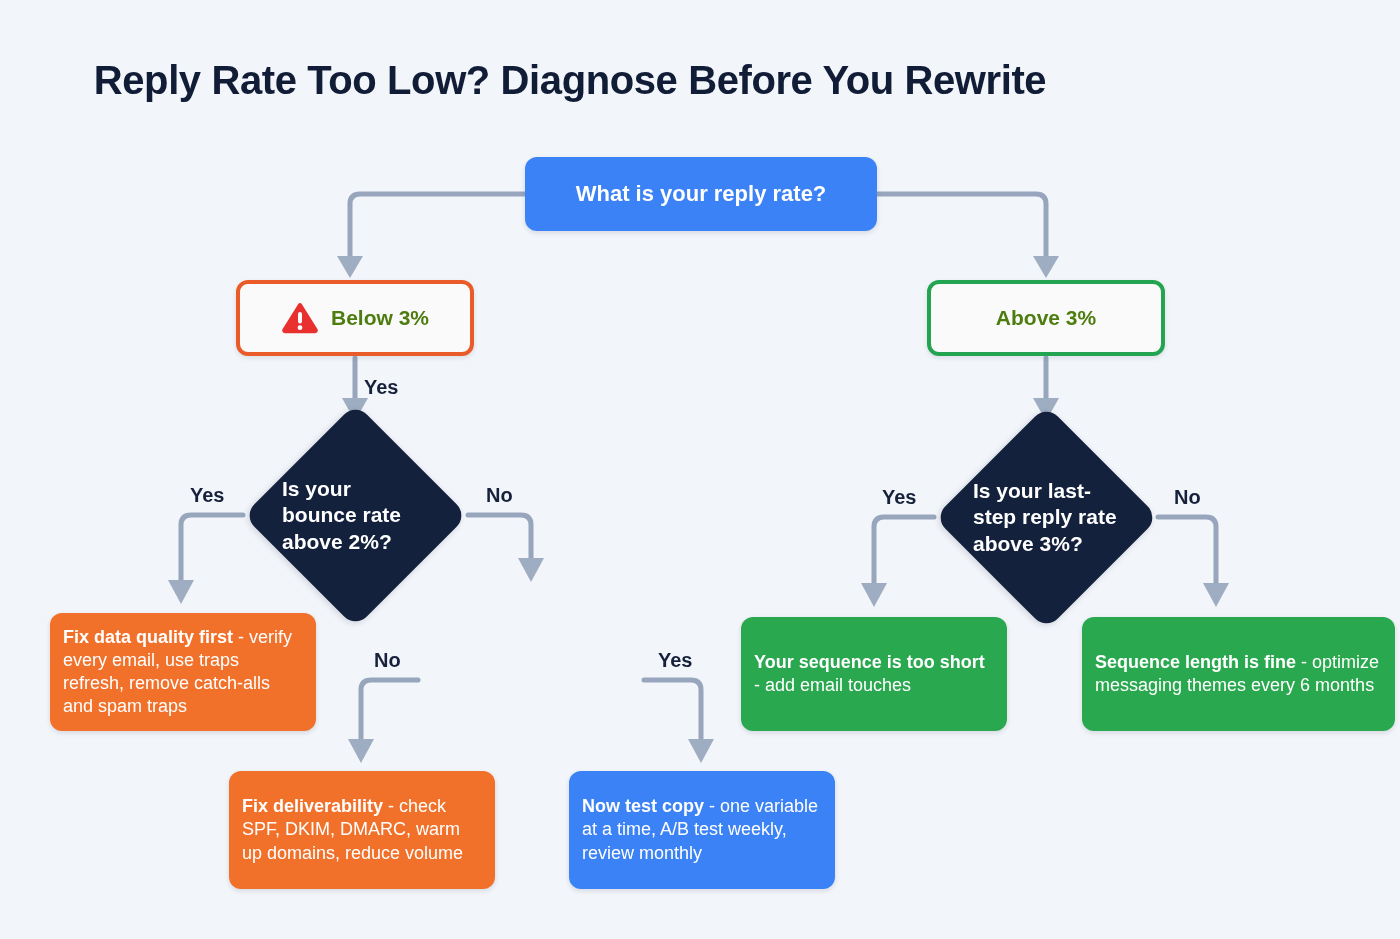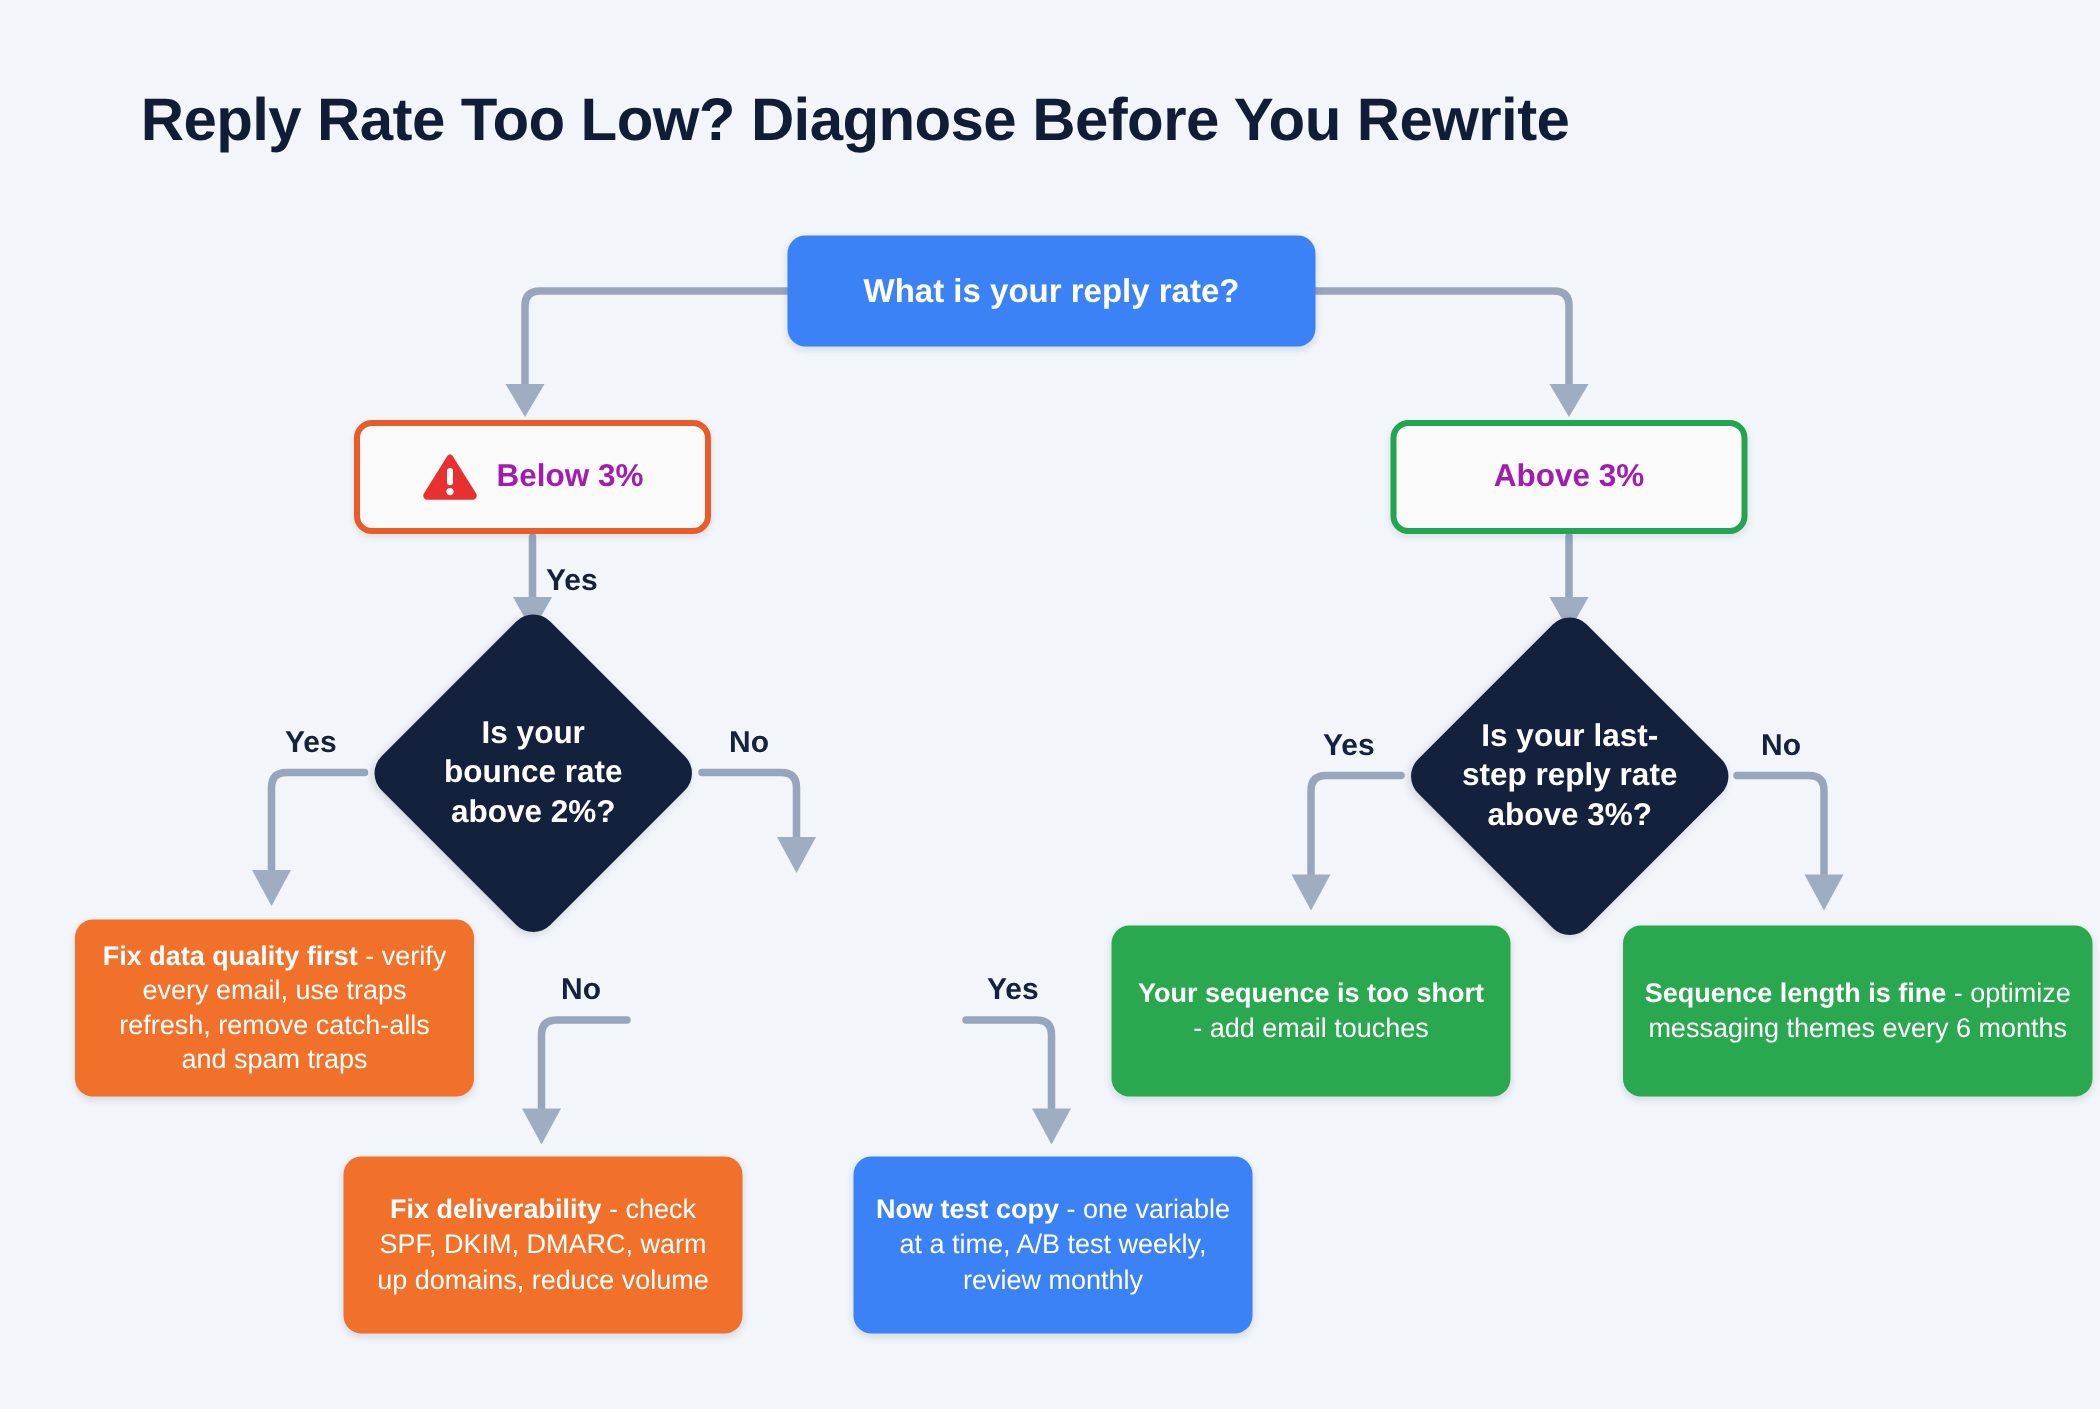--- a/index.html
+++ b/index.html
@@ -49,41 +49,40 @@
     stroke-linejoin: round;
   }
   .conn-head { fill: #9fadc2; }
 
   
   .node {
     position: absolute;
     display: flex;
     align-items: center;
     justify-content: center;
-    text-align: center;
     line-height: 1.22;
   }
 
   
   .node-root {
     background: #3b82f6;
     border-radius: 12px;
     color: #ffffff;
     font-size: 22px;
     font-weight: bold;
     box-shadow: 0 2px 5px rgba(20,40,80,0.13);
   }
 
   
   .node-outline {
     background: #fbfafa;
     border-radius: 12px;
     font-size: 21px;
     font-weight: bold;
-    color: #a21caf;
+    color: #4d7c0f;
     box-shadow: 0 2px 5px rgba(20,40,80,0.10);
   }
   .node-outline.danger { border: 4px solid #ea5b2a; }
   .node-outline.ok     { border: 4px solid #22a450; }
 
   .warn-wrap {
     display: flex;
     align-items: center;
     justify-content: center;
     gap: 12px;

